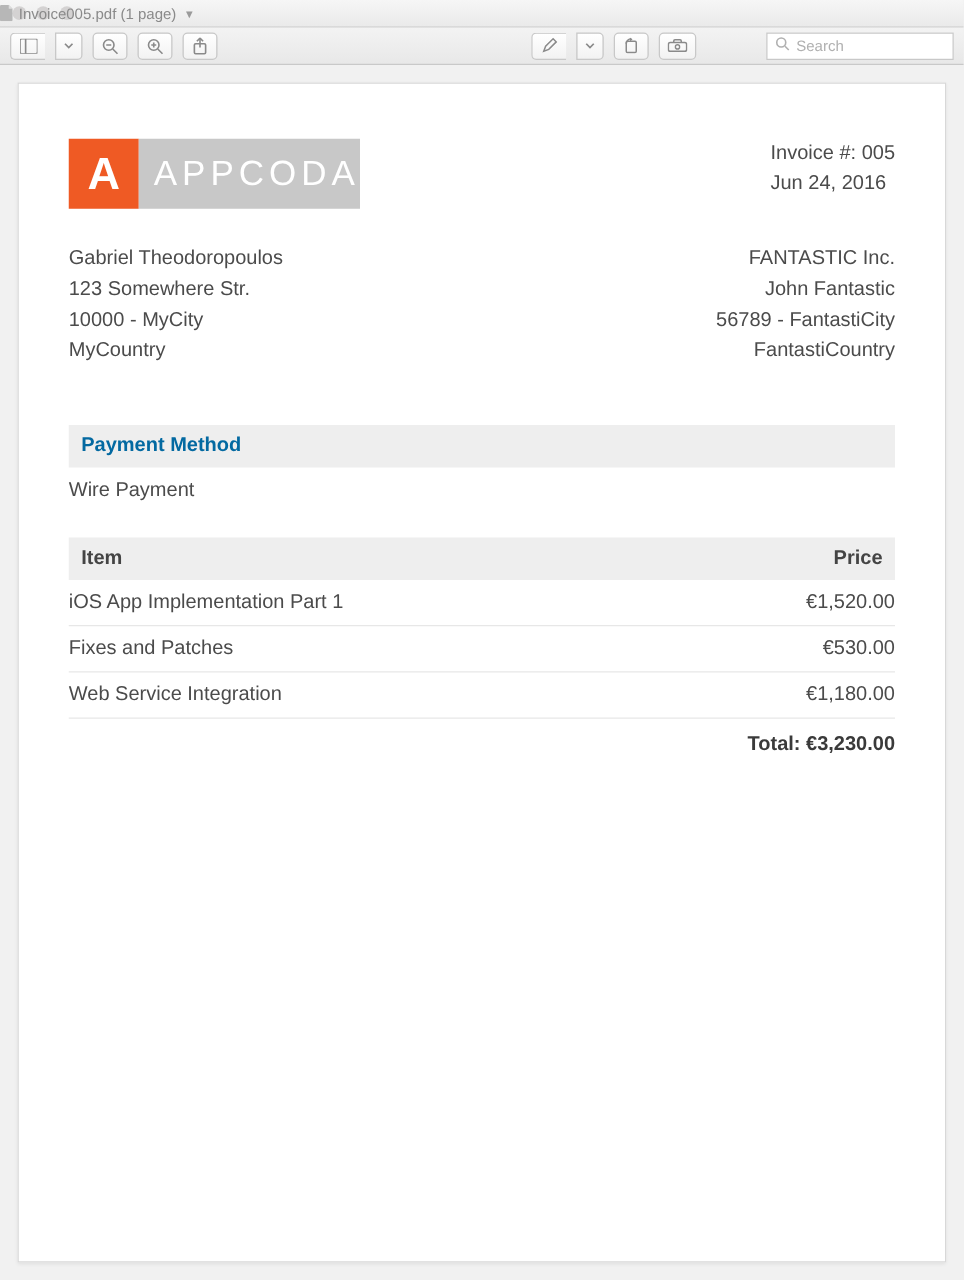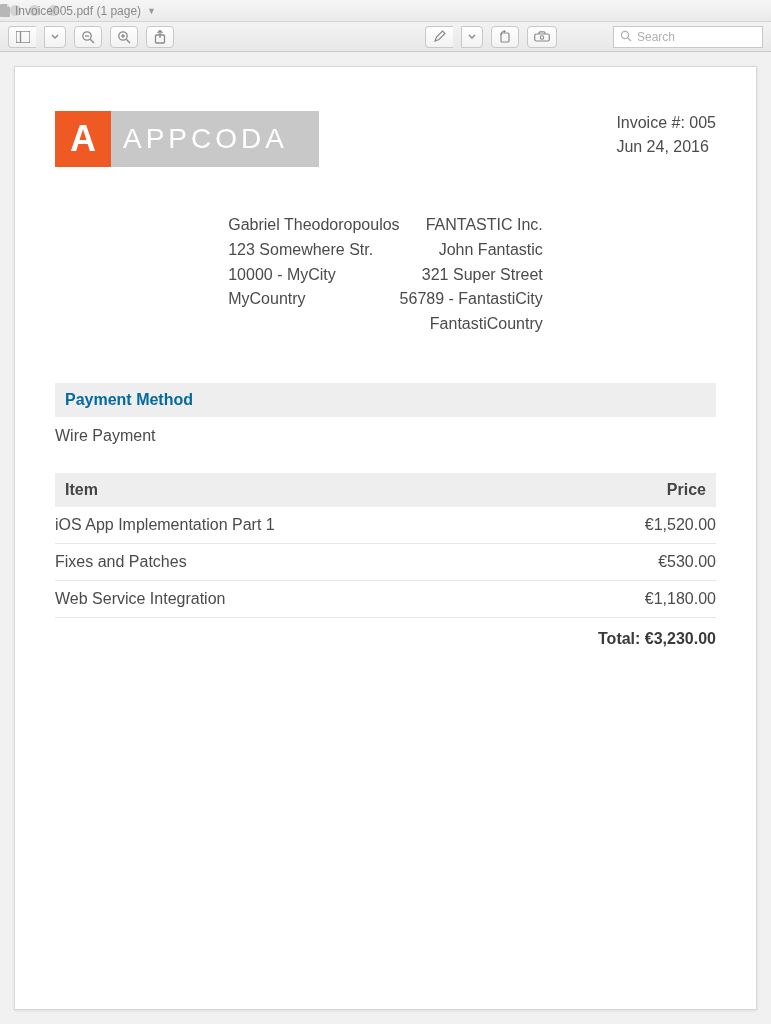--- a/index.html
+++ b/index.html
@@ -134,30 +134,30 @@
     letter-spacing: 0;
   }
   .logo-text {
     height: 56px;
     background: #c8c8c8;
     color: #ffffff;
     font-size: 28px;
     font-weight: 400;
     letter-spacing: 4px;
     display: flex; align-items: center;
-    padding: 0 31px 0 12px;
+    padding: 0 0 0 12px;
   }
   .inv-meta { line-height: 1.5; }
   .inv-meta .label, .inv-meta .date { color: #4b4b4b; }
 
   
   .addresses {
     display: flex;
-    justify-content: center;
-    margin-top: 46px;
+    justify-content: space-between;
+    margin-top: 28px;
     line-height: 1.55;
   }
   .addr-right { text-align: right; }
 
   
   .section { margin-top: 46px; }
   .section-header {
     background: #eeeeee;
     font-weight: 700;
     color: #0369a1;
@@ -310,21 +310,20 @@
     <div class="addresses">
       <div class="addr-left">
         <div>Gabriel Theodoropoulos</div>
         <div>123 Somewhere Str.</div>
         <div>10000 - MyCity</div>
         <div>MyCountry</div>
       </div>
       <div class="addr-right">
         <div>FANTASTIC Inc.</div>
         <div>John Fantastic</div>
-        <div>321 Super Street</div>
         <div>56789 - FantastiCity</div>
         <div>FantastiCountry</div>
       </div>
     </div>
 
     <div class="section">
       <div class="section-header">Payment Method</div>
       <div class="section-body">Wire Payment</div>
     </div>
 

